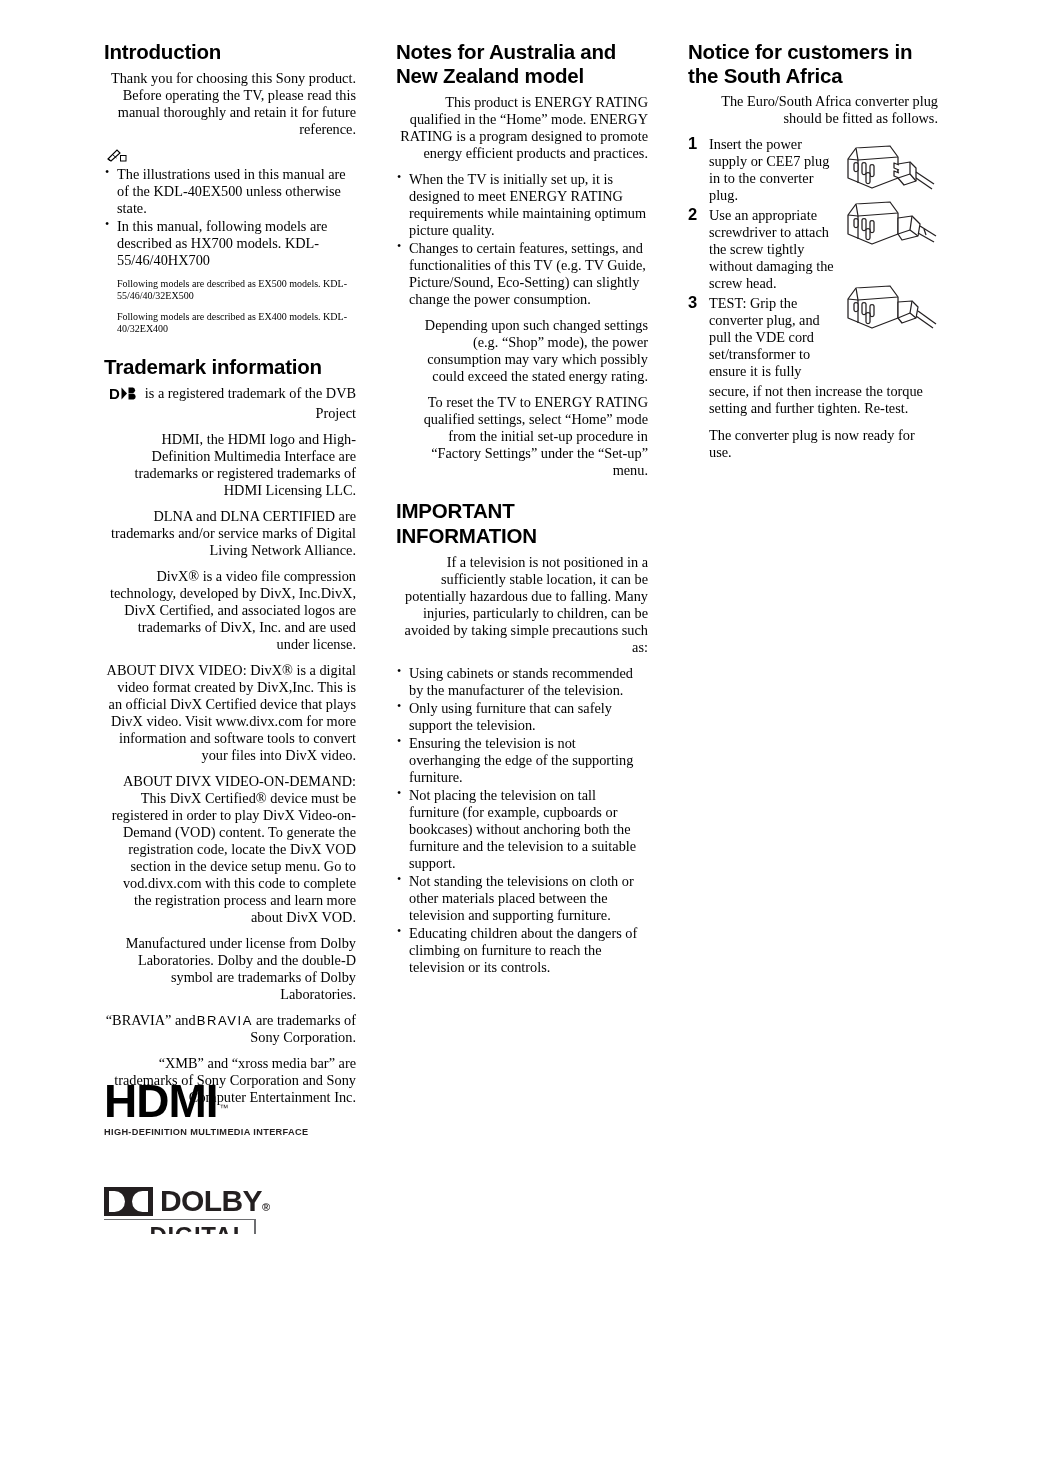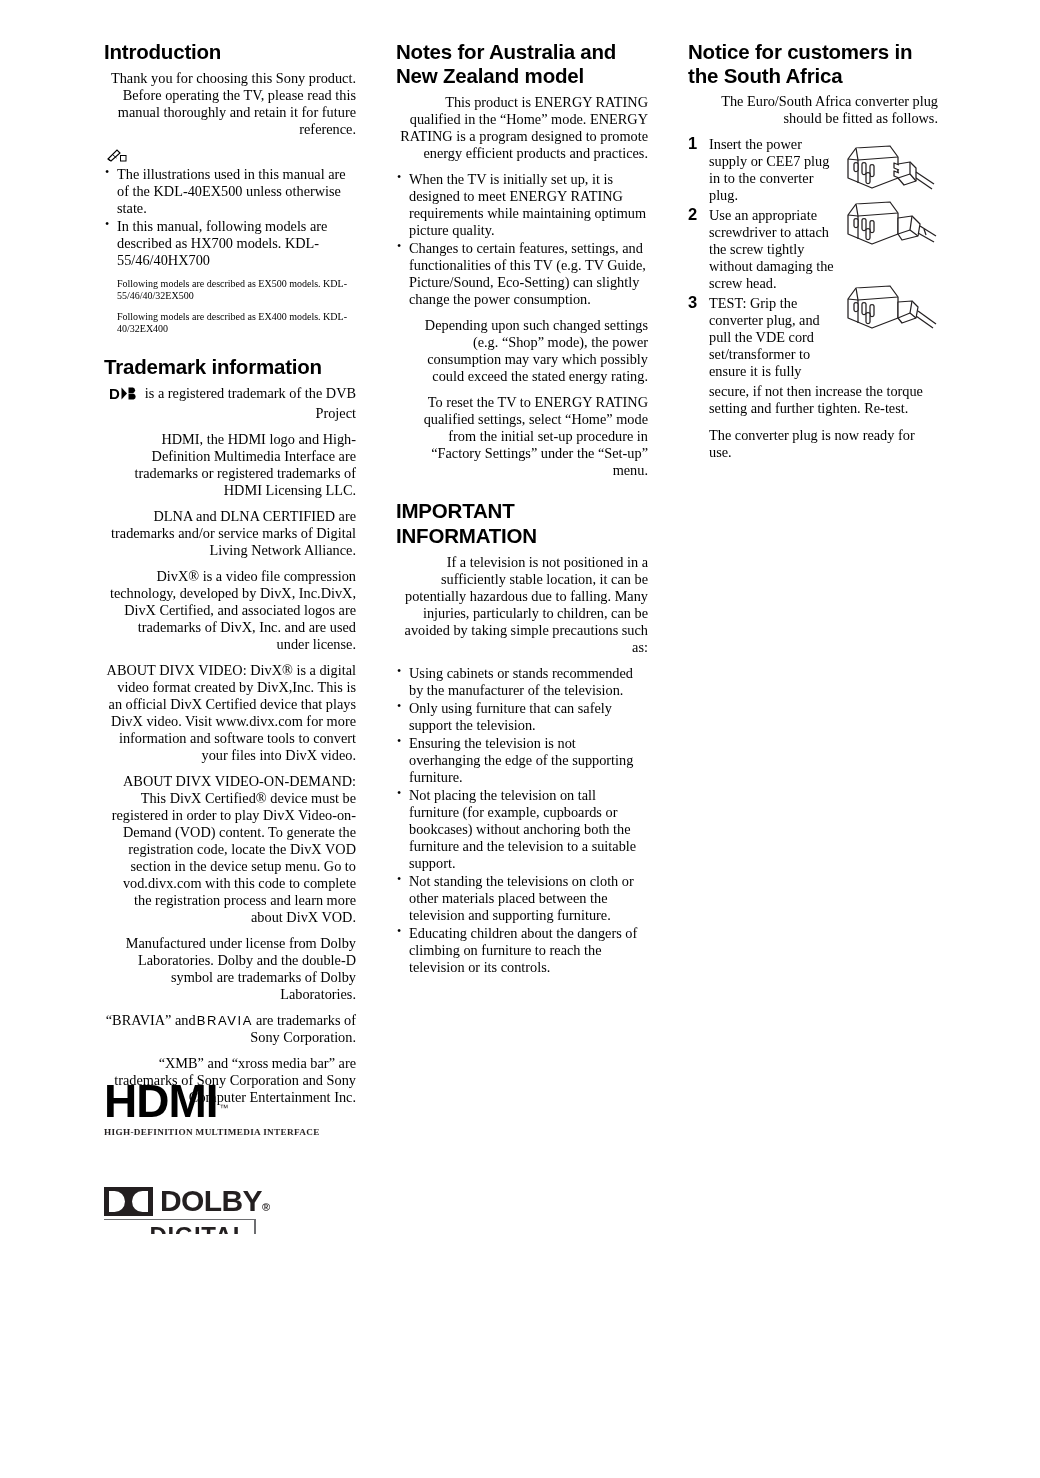--- a/index.html
+++ b/index.html
@@ -141,21 +141,21 @@
     display: inline-block;
   }
   .hdmi-tm {
     font-family: "Liberation Sans", "DejaVu Sans", sans-serif;
     font-size: 9px;
     vertical-align: super;
     color: #231f20;
     margin-left: 2px;
   }
   .hdmi-sub {
-    font-family: Liberation Serif, serif;
+    font-family: Liberation Sans, sans-serif;
     font-weight: bold;
     font-size: 9.2px;
     letter-spacing: 0.35px;
     color: #231f20;
     margin-top: 3px;
   }
 
   .logo-dolby { position: absolute; left: 104px; top: 1186px; }
   .dolby-row { display: flex; align-items: center; }
   .dolby-box {

